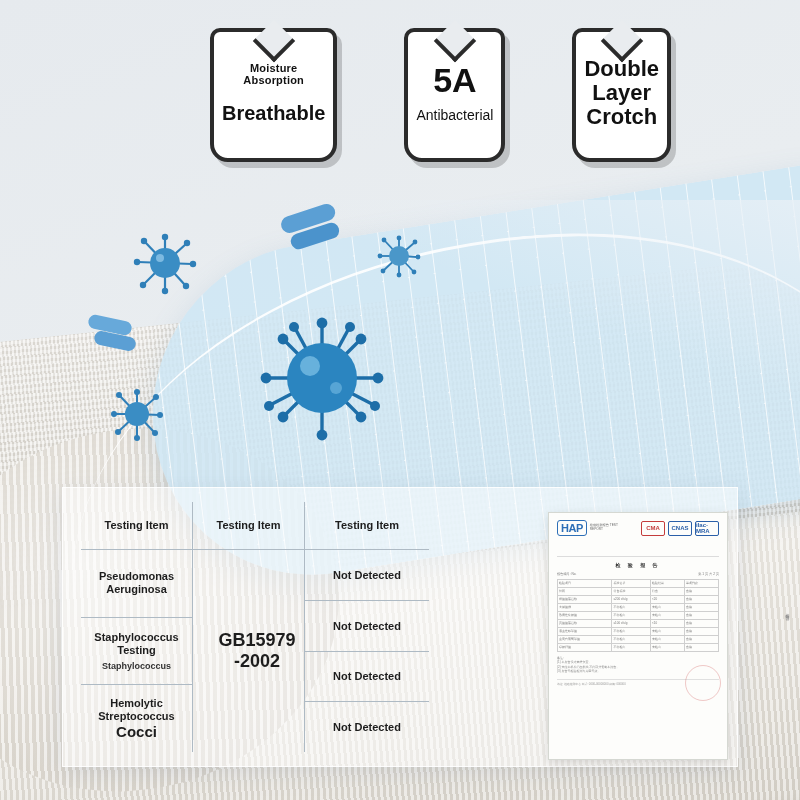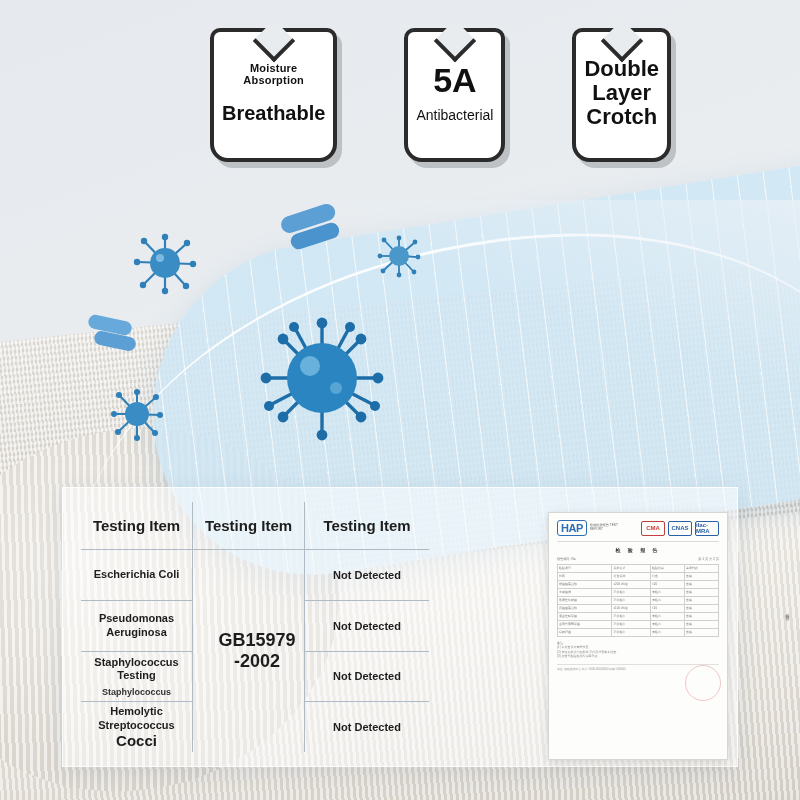--- a/index.html
+++ b/index.html
@@ -234,21 +234,21 @@
     width: 124px;
     display: flex;
     flex-direction: column;
     box-sizing: border-box;
   }
   .hdr {
     height: 48px;
     display: flex;
     align-items: center;
     justify-content: center;
-    font-size: 15px;
+    font-size: 11px;
     font-weight: 700;
     color: #1d1d1d;
     text-align: center;
     line-height: 1.05;
     border-bottom: 1px solid #aebac4;
     box-sizing: border-box;
   }
   .cell {
     flex: 1;
     display: flex;
@@ -312,21 +312,21 @@
     padding: 7px 8px;
     overflow: hidden;
     font-size: 3px;
     color: #555;
   }
   .cert-top {
     display: flex;
     align-items: center;
     gap: 3px;
     border-bottom: 1px solid #dcdcdc;
-    padding-bottom: 5px;
+    padding-bottom: 20px;
   }
   .cert-logo {
     font-size: 11px;
     font-weight: 700;
     color: #2d6fb7;
     letter-spacing: -0.5px;
     border: 1.5px solid #2d6fb7;
     border-radius: 3px;
     padding: 1px 3px;
   }
@@ -569,23 +569,20 @@
   </div>
 
   <div class="report">
 
     <div class="tbl">
 
 
       <div class="col-items">
         <div class="hdr">Testing Item</div>
         <div class="cell">
-          <div class="cell-main">Escherichia Coli</div>
-        </div>
-        <div class="cell">
           <div class="cell-main">Pseudomonas Aeruginosa</div>
         </div>
         <div class="cell">
           <div class="cell-main">Staphylococcus Testing</div>
           <div class="cell-sub">Staphylococcus</div>
         </div>
         <div class="cell">
           <div class="cell-main">Hemolytic Streptococcus</div>
           <div class="cell-big">Cocci</div>
         </div>

